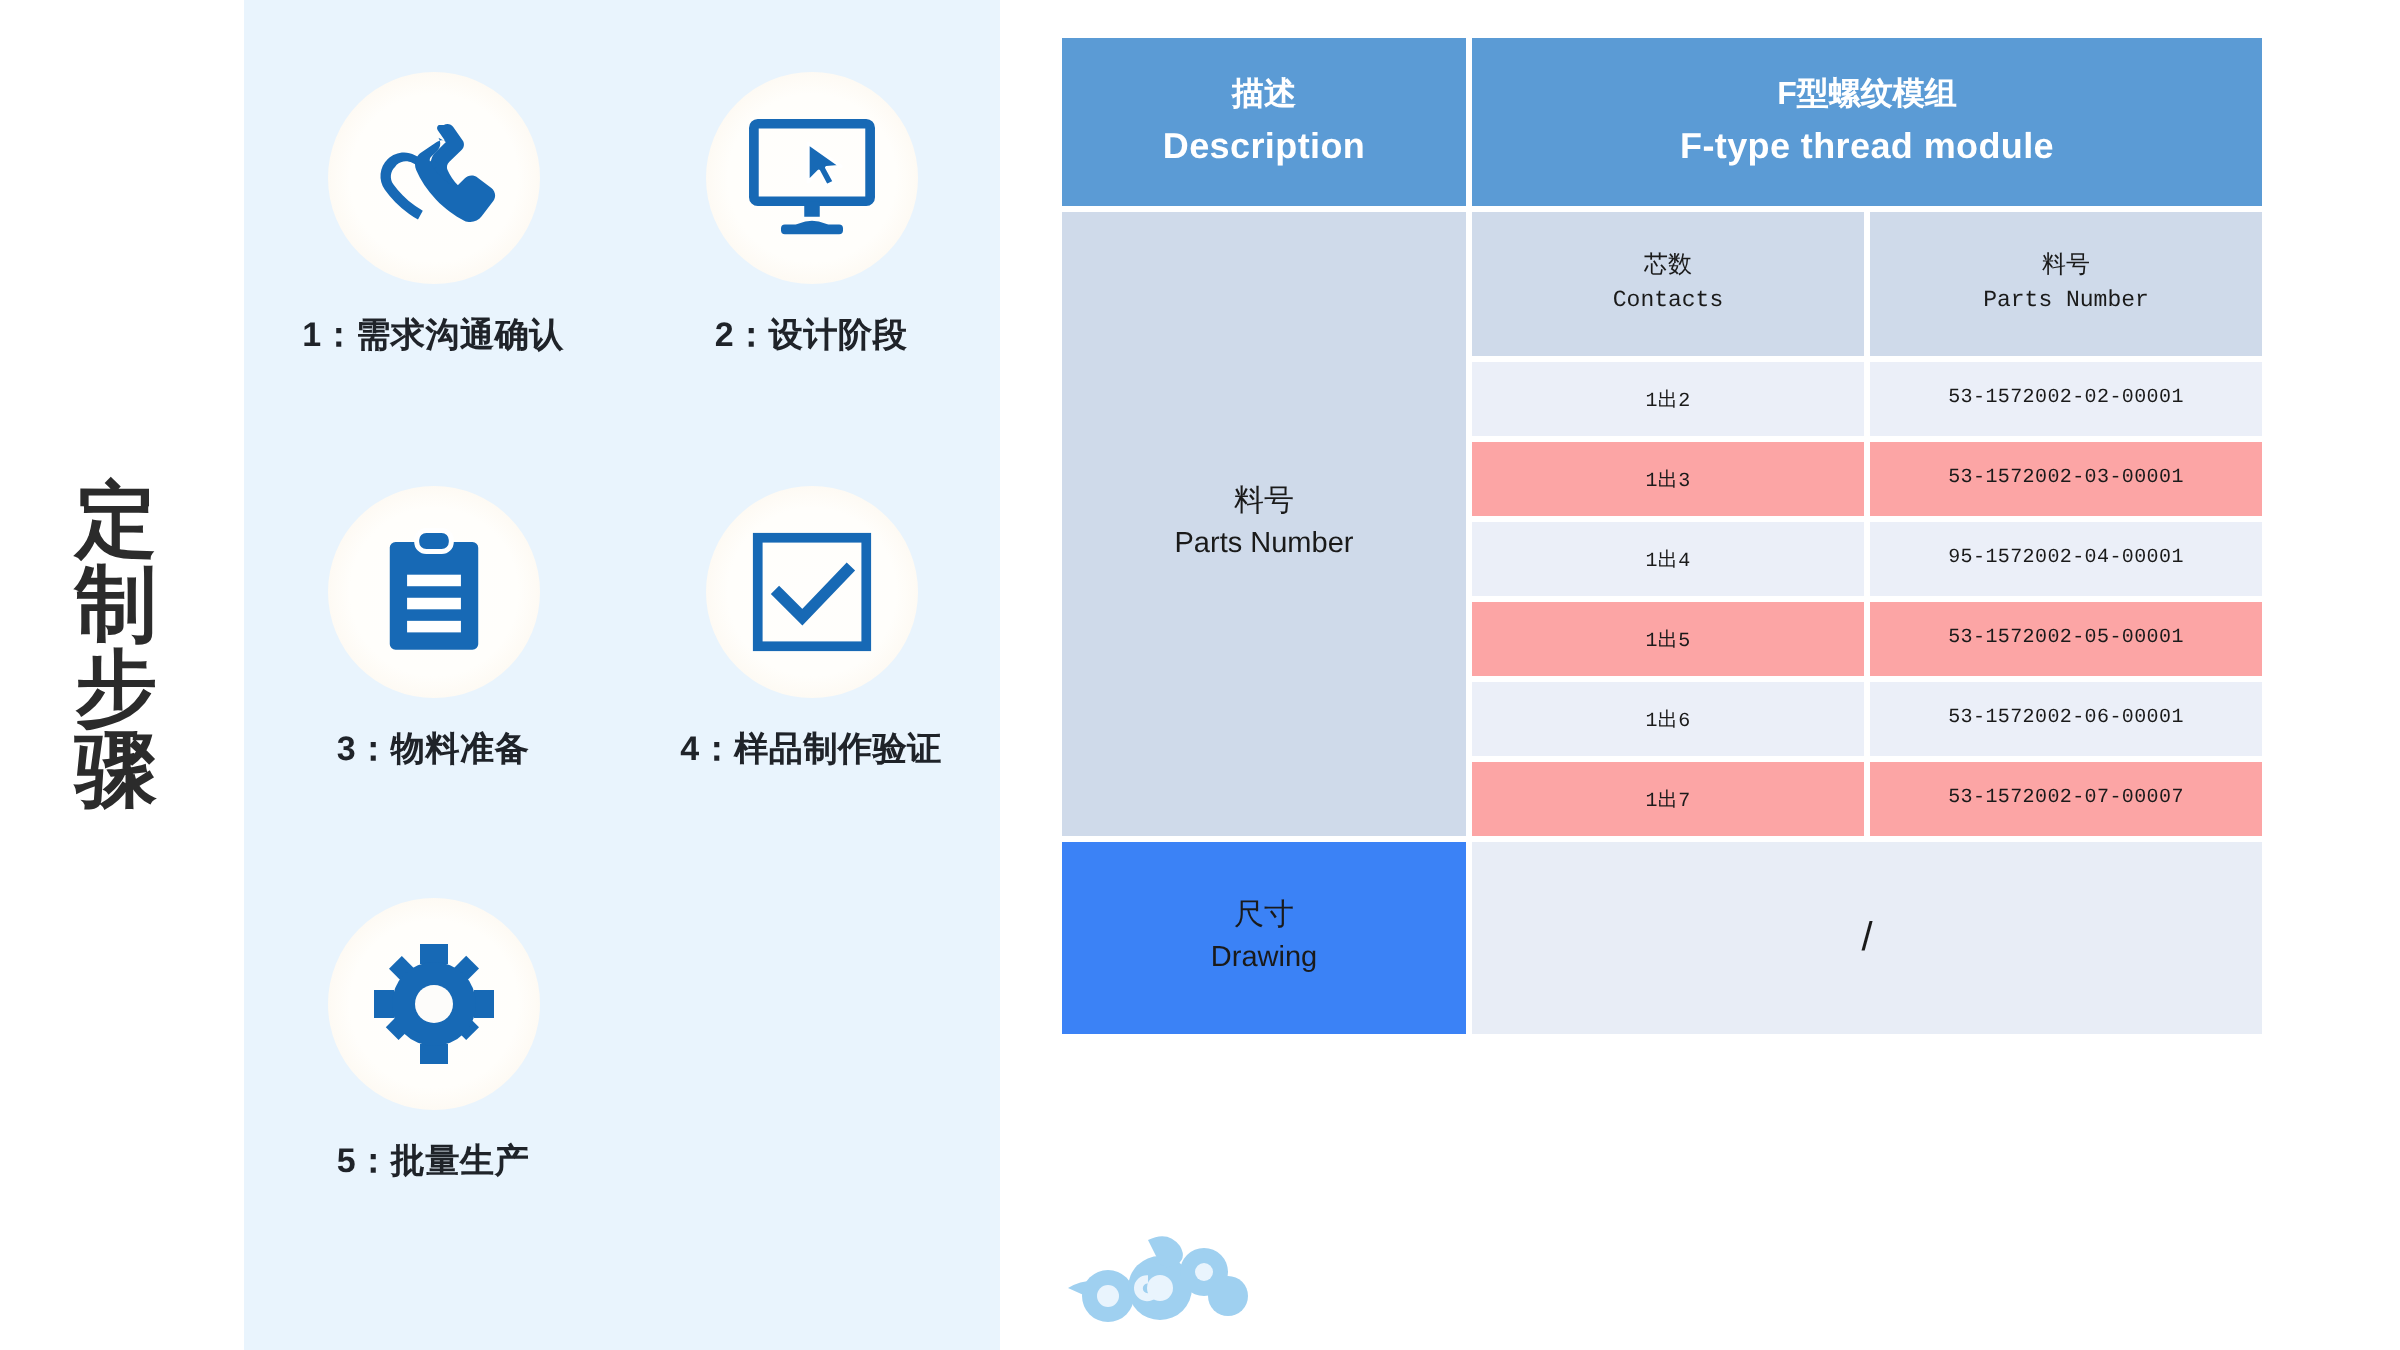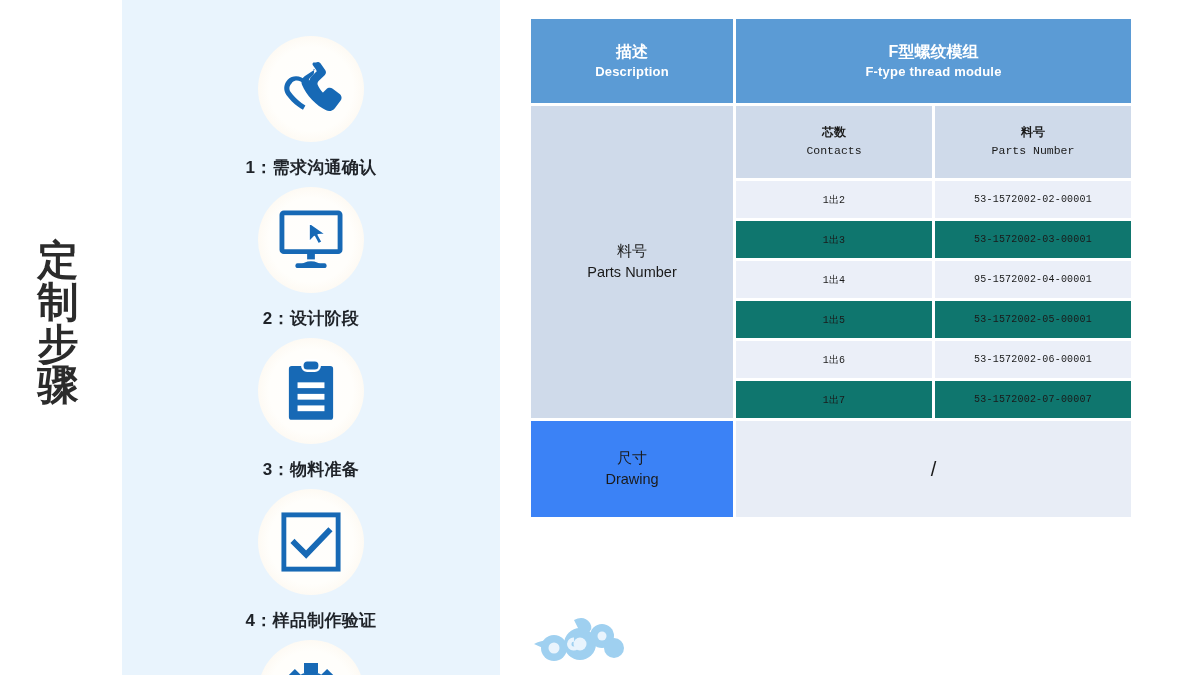--- a/index.html
+++ b/index.html
@@ -18,21 +18,21 @@
   }
   .vtitle span{display:block;}
 
   
   .steps-panel{
     position:absolute;left:122px;top:0;width:378px;height:675px;
     background:#e9f4fd;
   }
   .steps-grid{
     position:absolute;left:0;top:28px;width:378px;height:620px;
-    display:grid;grid-template-columns:1fr;grid-template-rows:1fr 1fr 1fr;
+    display:grid;grid-template-columns:1fr 1fr;grid-template-rows:1fr 1fr 1fr;
   }
   .step{
     display:flex;flex-direction:column;align-items:center;justify-content:flex-start;
     padding-top:8px;
   }
   .step-circle{
     width:106px;height:106px;border-radius:50%;
     background:radial-gradient(circle at 50% 50%, #fffefc 0%, #fffefb 56%, #fdf8f0 78%, rgba(250,245,238,0) 100%);
     display:flex;align-items:center;justify-content:center;
   }
@@ -56,42 +56,42 @@
     table-layout:fixed;
   }
   .tbl td{
     padding:0;vertical-align:middle;text-align:center;
   }
   .th-main{
     background:#5b9bd5;color:#ffffff;height:84px;
     font-size:15px;font-weight:bold;line-height:1.45;
   }
   .th-main .cn{font-size:16px;font-weight:bold;}
-  .th-main .en{font-size:13px;font-weight:bold;letter-spacing:.2px;}
+  .th-main .en{font-size:18px;font-weight:bold;letter-spacing:.2px;}
 
   .col-label{
     background:#cfdaea;color:#1a1a1a;
     font-size:15px;line-height:1.5;
   }
   .col-label .cn{font-size:15px;font-family:"Liberation Serif","DejaVu Serif",serif;}
   .col-label .en{font-size:14.5px;}
 
   .sub-head{
     background:#cfdaea;height:72px;text-align:left;padding-left:28px;
     font-family:"Liberation Mono","DejaVu Sans Mono",monospace;
     font-size:11.5px;color:#1a1a1a;line-height:1.65;
   }
-  .sub-head .cn{font-family:"Liberation Serif","DejaVu Serif",serif;font-size:12px;font-weight:bold;}
+  .sub-head .cn{font-family:"Liberation Serif","DejaVu Serif",serif;font-size:12px;}
 
   .cell{
     height:37px;font-family:"Liberation Mono","DejaVu Sans Mono",monospace;
     font-size:10px;color:#1a1a1a;letter-spacing:.2px;
   }
   .band-a{background:#ebeff8;}
-  .band-b{background:#0f766e;}
+  .band-b{background:#fca5a5;}
 
   .draw-cell{
     background:#e8edf6;height:96px;vertical-align:top;
     font-size:20px;color:#1a1a1a;padding-top:10px;
   }
   .draw-label{background:#3b82f6;height:96px;}
 </style>
 </head>
 <body>
 

